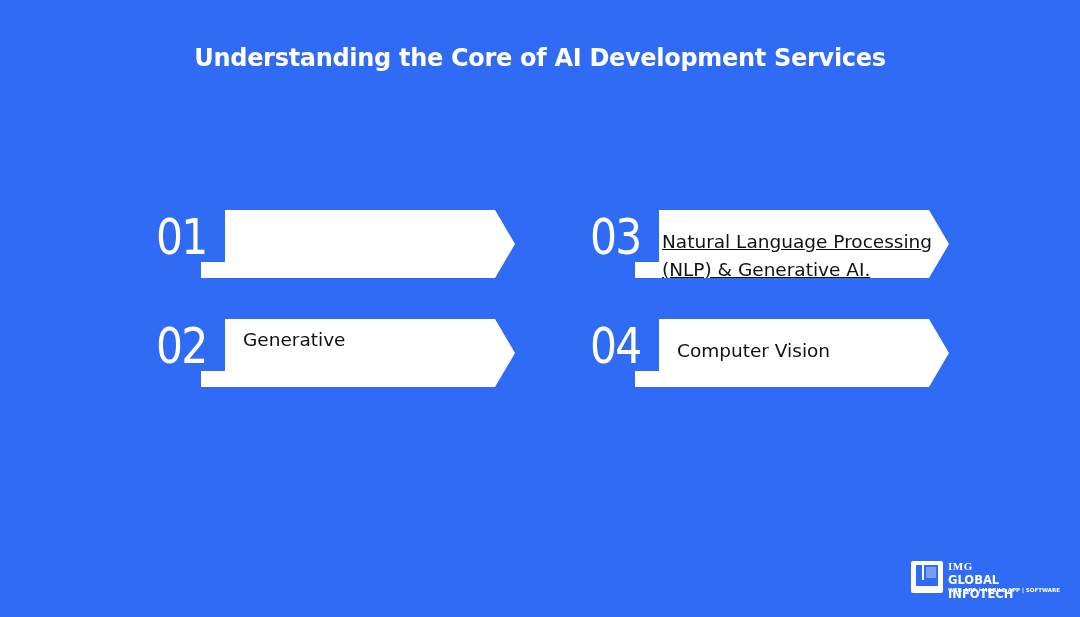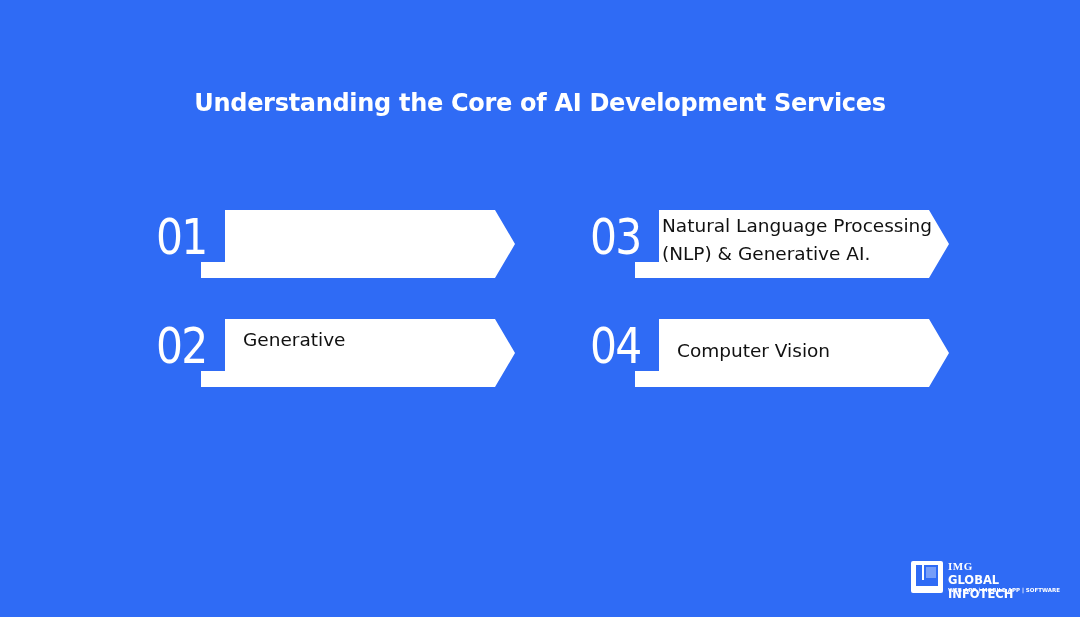--- a/index.html
+++ b/index.html
@@ -5,21 +5,21 @@
   html, body { margin: 0; padding: 0; }
   body {
     width: 1080px; height: 617px; overflow: hidden;
     background: #2f6bf5;
     font-family: "Liberation Sans", sans-serif;
     position: relative;
   }
   .title {
     position: absolute; left: 0; right: 0; top: 44px;
     text-align: center; color: #fff; font-weight: 700; font-size: 24px;
-    font-family: "DejaVu Sans", sans-serif; letter-spacing: -0.3px; margin-top: 45px;
+    font-family: "DejaVu Sans", sans-serif; letter-spacing: -0.3px;
   }
   .card { position: absolute; width: 360px; height: 70px; }
   .card svg.shape { position: absolute; left: 0; top: 0; }
   .card .num {
     position: absolute; left: 0; top: -2px; color: #fff;
     font-size: 50px; font-family: "DejaVu Sans", sans-serif;
     font-weight: 400; letter-spacing: -2px; line-height: 1;
     transform: scaleX(0.85); transform-origin: left top;
   }
   .card .label {
@@ -52,21 +52,21 @@
   <div class="label" style="left:87px; top:9px;">
     <div>Generative</div>
   </div>
 </div>
 
 <div class="card" style="left:590px; top:208px;">
   <svg class="shape" width="362" height="72">
     <polygon points="69,2 339,2 359,36 339,70 45,70 45,54 69,54" fill="#fff"></polygon>
   </svg>
   <div class="num" style="top:4px;">03</div>
-  <div class="label" style="left:72px; top:4px;">
+  <div class="label" style="left:72px; top:20px;text-decoration:underline;">
     <div>Natural Language Processing</div>
     <div>(NLP) &amp; Generative AI.</div>
   </div>
 </div>
 
 <div class="card" style="left:590px; top:317px;">
   <svg class="shape" width="362" height="72">
     <polygon points="69,2 339,2 359,36 339,70 45,70 45,54 69,54" fill="#fff"></polygon>
   </svg>
   <div class="num" style="top:4px;">04</div>

